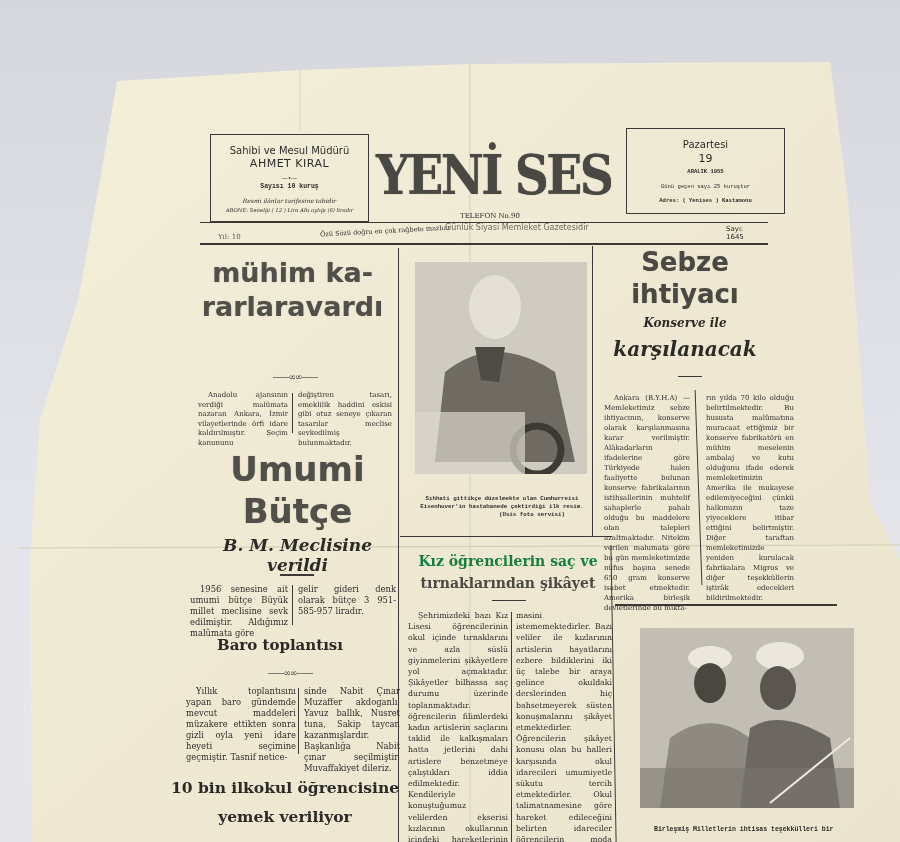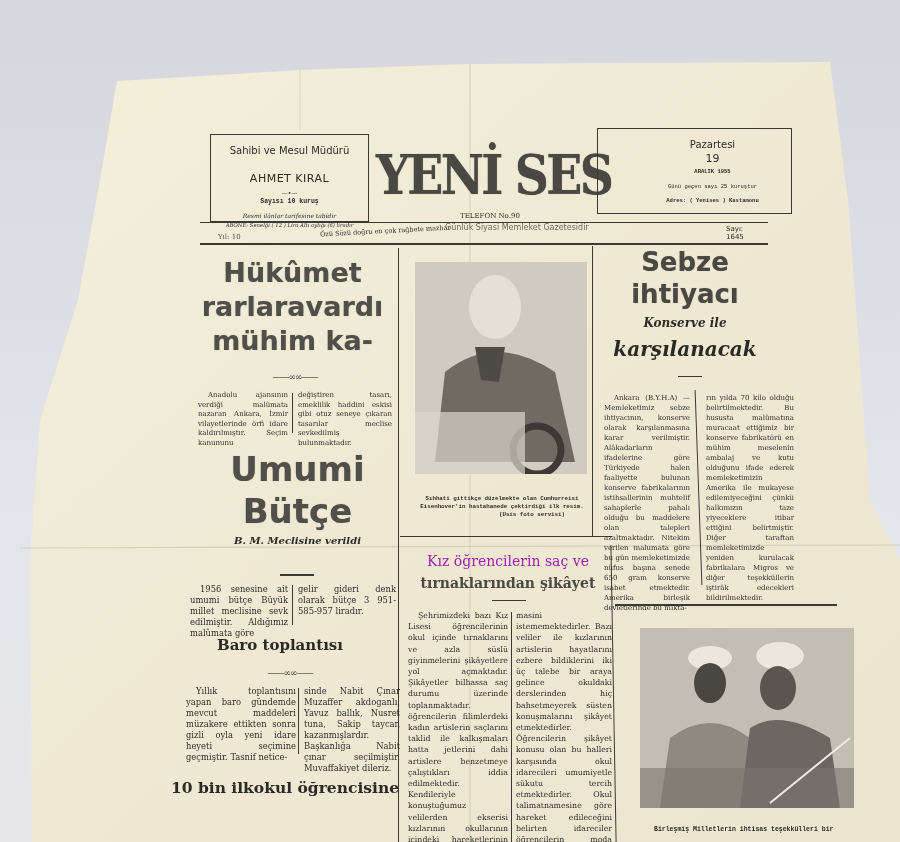--- a/index.html
+++ b/index.html
@@ -49,67 +49,66 @@
       </linearGradient>
     </defs>
     <path d="M117,81 L300,70 L470,64 L830,62 L848,200 L870,500 L900,560 L900,842 L32,842 L30,560 L40,420 L78,300 L100,180 Z" fill="url(#pg)"></path>
     <line x1="470" y1="64" x2="470" y2="842" stroke="#d9d3bc" stroke-width="1.2"></line>
     <line x1="300" y1="70" x2="300" y2="130" stroke="#dcd6c0" stroke-width="1"></line>
     <line x1="20" y1="548" x2="900" y2="545" stroke="#d6d0b9" stroke-width="1.2"></line>
   </svg>
 
   <div class="box" style="left:210px;top:134px;width:157px;height:86px;">
     <div class="sans center" style="font-size:10px;margin-top:10px;color:#2d2c29;">Sahibi ve Mesul Müdürü</div>
-    <div class="sans center" style="font-size:11px;margin-top:16px;color:#2d2c29;letter-spacing:0.5px;">AHMET KIRAL</div>
+    <div class="sans center" style="font-size:11px;margin-top:1px;color:#2d2c29;letter-spacing:0.5px;">AHMET KIRAL</div>
     <div class="center tiny" style="margin-top:4px;">—•—</div>
     <div class="mono center" style="font-size:6.5px;margin-top:2px;font-weight:bold;">Sayısı 10 kuruş</div>
     <div class="serif center tiny" style="margin-top:7px;font-style:italic;">Resmi ilânlar tarifesine tabidir</div>
     <div class="serif center" style="font-size:5.3px;margin-top:3px;font-style:italic;">ABONE: Senelği ( 12 ) Lira Altı aylığı (6) liradır</div>
   </div>
 
   <div class="abs serif" style="left:376px;top:140px;width:214px;height:70px;font-size:55px;font-weight:bold;color:#4a4843;letter-spacing:-3px;line-height:70px;transform:scaleX(0.86);transform-origin:left top;white-space:nowrap;text-shadow:0 0 1px #666;">YENİ SES</div>
   <div class="abs serif" style="left:460px;top:212px;font-size:7px;">TELEFON No.90</div>
 
-  <div class="box" style="left:597px;top:128px;width:157px;height:84px;padding-left:36px;">
+  <div class="box" style="left:626px;top:128px;width:157px;height:84px;">
     <div class="sans center" style="font-size:10px;margin-top:10px;">Pazartesi</div>
     <div class="sans center" style="font-size:11px;margin-top:2px;">19</div>
     <div class="mono center" style="font-size:5.5px;font-weight:bold;margin-top:3px;">ARALIK 1955</div>
     <div class="mono center" style="font-size:5.5px;margin-top:8px;">Günü geçen sayı 25 kuruştur</div>
     <div class="mono center" style="font-size:5.5px;margin-top:7px;font-weight:bold;">Adres: ( Yenises ) Kastamonu</div>
   </div>
 
   <div class="hline" style="left:200px;top:222px;width:568px;height:1px;"></div>
   <div class="abs serif" style="left:218px;top:233px;font-size:7px;color:#555;">Yıl: 10</div>
   <div class="abs serif" style="left:320px;top:227px;font-size:6.5px;transform:rotate(-3deg);">Özü Sözü doğru en çok rağbete mazhar</div>
   <div class="abs sans" style="left:445px;top:223px;font-size:8px;color:#6a6862;">Günlük Siyasi Memleket Gazetesidir</div>
   <div class="abs sans" style="left:726px;top:225px;font-size:7px;">Sayı: 1645</div>
   <div class="hline" style="left:200px;top:243px;width:568px;height:2px;"></div>
 
   <div class="vline" style="left:398px;top:248px;height:594px;"></div>
   <div class="vline" style="left:592px;top:246px;height:290px;"></div>
   <div class="vline" style="left:613px;top:545px;height:297px;transform:rotate(-1deg);"></div>
 
   <div class="abs" style="left:190px;top:256px;width:205px;">
-    <div class="hl-bold center" style="font-size:27px;line-height:34px;">Hükûmet</div>
+    <div class="hl-bold center" style="font-size:27px;line-height:34px;">mühim ka-</div>
     <div class="hl-bold center" style="font-size:27px;line-height:34px;">rarlaravardı</div>
-    <div class="hl-bold center" style="font-size:27px;line-height:34px;">mühim ka-</div>
     <div class="ornament" style="left:70px;top:116px;width:70px;">——∞∞——</div>
     <div class="body-text" style="position:absolute;left:8px;top:135px;width:90px;font-size:7px;line-height:9.5px;">
         <p>Anadolu ajansının verdiği malûmata nazaran Ankara, İzmir vilayetlerinde örfi idare kaldırılmıştır. Seçim kanununu</p>
       </div>
     <div class="vline" style="left:102px;top:137px;height:40px;"></div>
     <div class="body-text" style="position:absolute;left:108px;top:135px;width:94px;font-size:7px;line-height:9.5px;">
         <p style="text-indent:0">değiştiren tasarı, emeklilik haddini eskisi gibi otuz seneye çıkaran tasarılar meclise sevkedilmiş bulunmaktadır.</p>
       </div>
   </div>
 
   <div class="abs" style="left:190px;top:448px;width:215px;">
     <div class="hl-bold center" style="font-size:34px;line-height:42px;">Umumi</div>
     <div class="hl-bold center" style="font-size:34px;line-height:42px;">Bütçe</div>
-    <div class="serif center" style="font-size:10px;font-weight:bold;font-style:italic;margin-top:3px;">B. M. Meclisine verildi</div>
+    <div class="serif center" style="font-size:17px;font-weight:bold;font-style:italic;margin-top:3px;">B. M. Meclisine verildi</div>
     <div class="hline" style="left:90px;top:126px;width:34px;"></div>
     <div class="body-text" style="position:absolute;left:0px;top:136px;width:98px;">
         <p>1956 senesine ait umumi bütçe Büyük millet meclisine sevk edilmiştir. Aldığımız malûmata göre</p>
       </div>
     <div class="vline" style="left:102px;top:137px;height:40px;"></div>
     <div class="body-text" style="position:absolute;left:108px;top:136px;width:98px;">
         <p style="text-indent:0">gelir gideri denk olarak bütçe 3 951-585-957 liradır.</p>
       </div>
   </div>
 
@@ -120,41 +119,42 @@
         <p>Yıllık toplantısını yapan baro gündemde mevcut maddeleri müzakere ettikten sonra gizli oyla yeni idare heyeti seçimine geçmiştir. Tasnif netice-</p>
       </div>
     <div class="vline" style="left:138px;top:52px;height:66px;"></div>
     <div class="body-text" style="position:absolute;left:144px;top:50px;width:96px;">
         <p style="text-indent:0">sinde Nabit Çınar Muzaffer akdoganlı, Yavuz ballık, Nusret tuna, Sakip taycan kazanmışlardır. Başkanlığa Nabit çınar seçilmiştir. Muvaffakiyet dileriz.</p>
       </div>
   </div>
 
   <div class="abs" style="left:160px;top:778px;width:250px;">
     <div class="serif center" style="font-size:15.5px;font-weight:bold;white-space:nowrap;">10 bin ilkokul öğrencisine</div>
+    <div class="serif center" style="font-size:15.5px;font-weight:bold;margin-top:10px;">yemek veriliyor</div>
   </div>
 
   <div class="photo" style="left:415px;top:262px;width:172px;height:212px;">
     <svg width="172" height="212">
       <rect width="172" height="212" fill="#cfcbc1"></rect>
       <ellipse cx="80" cy="45" rx="26" ry="32" fill="#e4e0d6"></ellipse>
       <path d="M20,200 L30,110 Q80,70 140,110 L160,200 Z" fill="#6f6b63"></path>
       <path d="M60,85 L90,85 L84,120 L66,118 Z" fill="#4e4b45"></path>
       <circle cx="122" cy="188" r="24" fill="none" stroke="#3d3a35" stroke-width="7"></circle>
       <rect x="0" y="150" width="110" height="62" fill="#dad6cc" opacity="0.7"></rect>
     </svg>
   </div>
   <div class="abs mono center" style="left:404px;top:495px;width:196px;font-size:5.8px;line-height:8px;font-weight:bold;">
     <div>Sıhhati gittikçe düzelmekte olan Cumhurreisi</div>
     <div>Eisenhover'in hastahanede çektirdiği ilk resim.</div>
     <div style="padding-left:60px;">(Usis foto servisi)</div>
   </div>
   <div class="hline" style="left:400px;top:536px;width:212px;height:1px;"></div>
 
   <div class="abs" style="left:402px;top:550px;width:212px;">
-    <div class="serif center" style="font-size:14px;font-weight:normal;color:#a21caf;line-height:22px;">Kız öğrencilerin saç ve</div>
+    <div class="serif center" style="font-size:14px;font-weight:bold;color:#15803d;line-height:22px;">Kız öğrencilerin saç ve</div>
     <div class="serif center" style="font-size:14px;font-weight:bold;color:#4b4944;line-height:22px;">tırnaklarından şikâyet</div>
     <div class="hline" style="left:90px;top:50px;width:34px;height:1px;"></div>
     <div class="body-text" style="position:absolute;left:6px;top:60px;width:100px;font-size:7.8px;line-height:11.2px;">
         <p>Şehrimizdeki bazı Kız Lisesi öğrencilerinin okul içinde tırnaklarını ve azla süslü giyinmelerini şikâyetlere yol açmaktadır. Şikâyetler bilhassa saç durumu üzerinde toplanmaktadır. öğrencilerin filimlerdeki kadın artislerin saçlarını taklid ile kalkışmaları hatta jetlerini dahi artislere benzetmeye çalıştıkları iddia edilmektedir. Kendileriyle konuştuğumuz velilerden ekserisi kızlarının okullarının içindeki hareketlerinin sıkı disipline tabi tutulma-</p>
       </div>
     <div class="vline" style="left:109px;top:62px;height:232px;"></div>
     <div class="body-text" style="position:absolute;left:114px;top:60px;width:96px;font-size:7.8px;line-height:11.2px;overflow:hidden;">
         <p style="text-indent:0">masini istememektedirler. Bazı veliler ile kızlarının artislerin hayatlarını ezbere bildiklerini iki üç talebe bir araya gelince okuldaki derslerinden hiç bahsetmeyerek süsten konuşmalarını şikâyet etmektedirler. Öğrencilerin şikâyet konusu olan bu halleri karşısında okul idarecileri umumiyetle sükutu tercih etmektedirler. Okul talimatnamesine göre hareket edileceğini belirten idareciler öğrencilerin moda ceryanlarına uyması lâzım geldiğini ileri</p>
       </div>
   </div>

